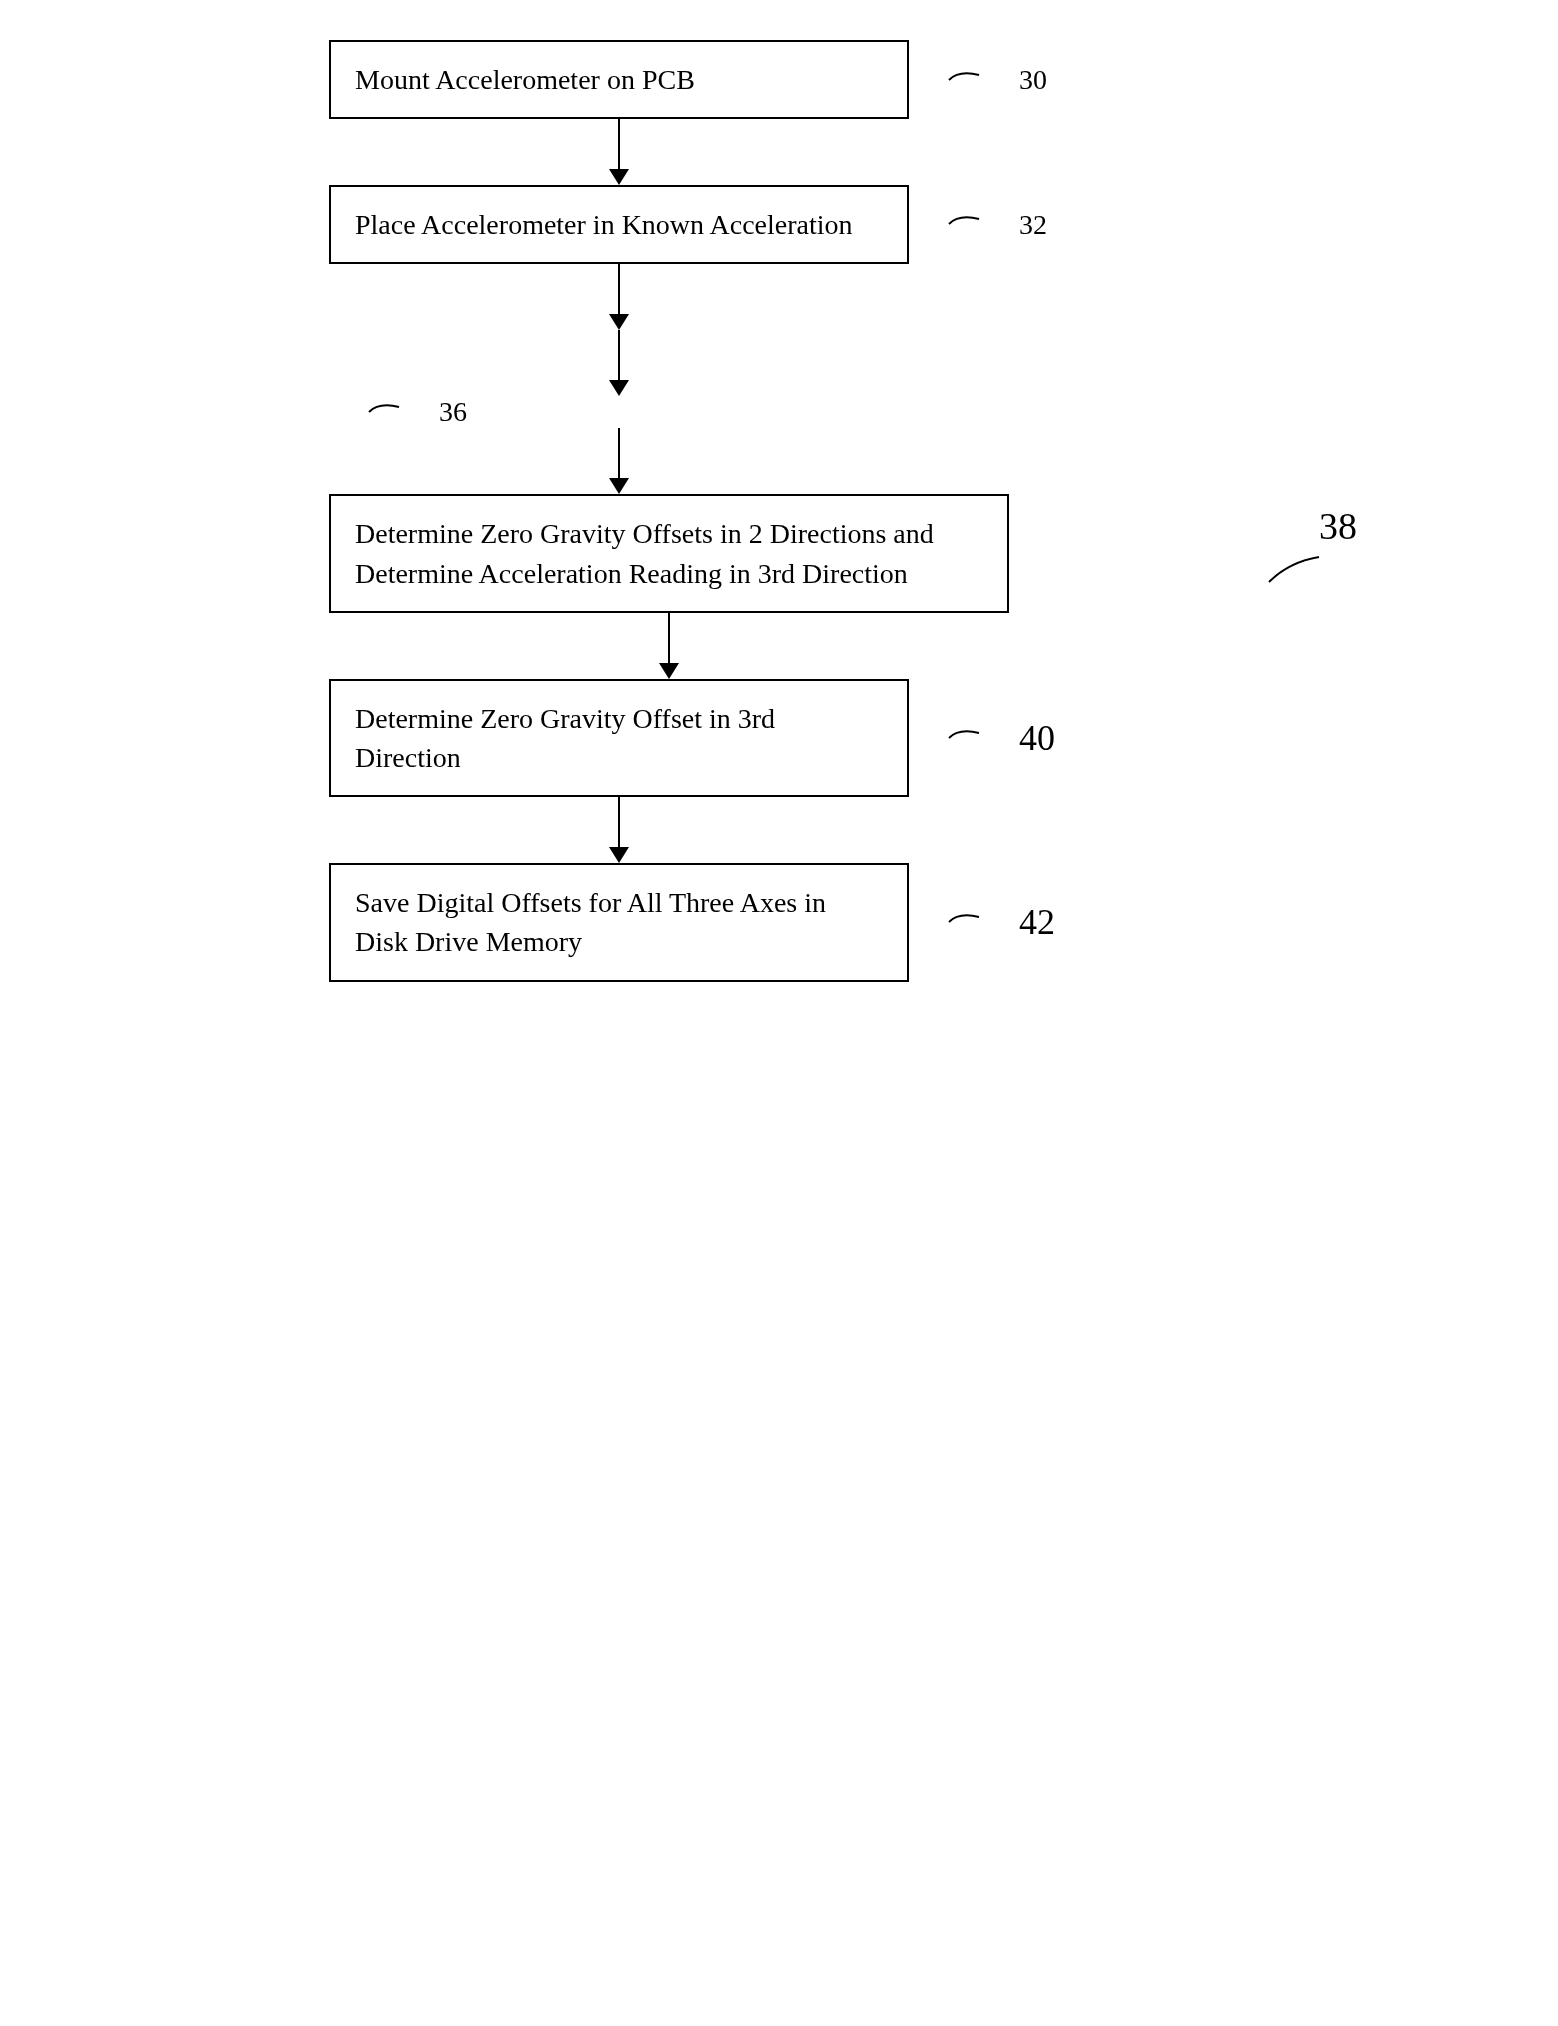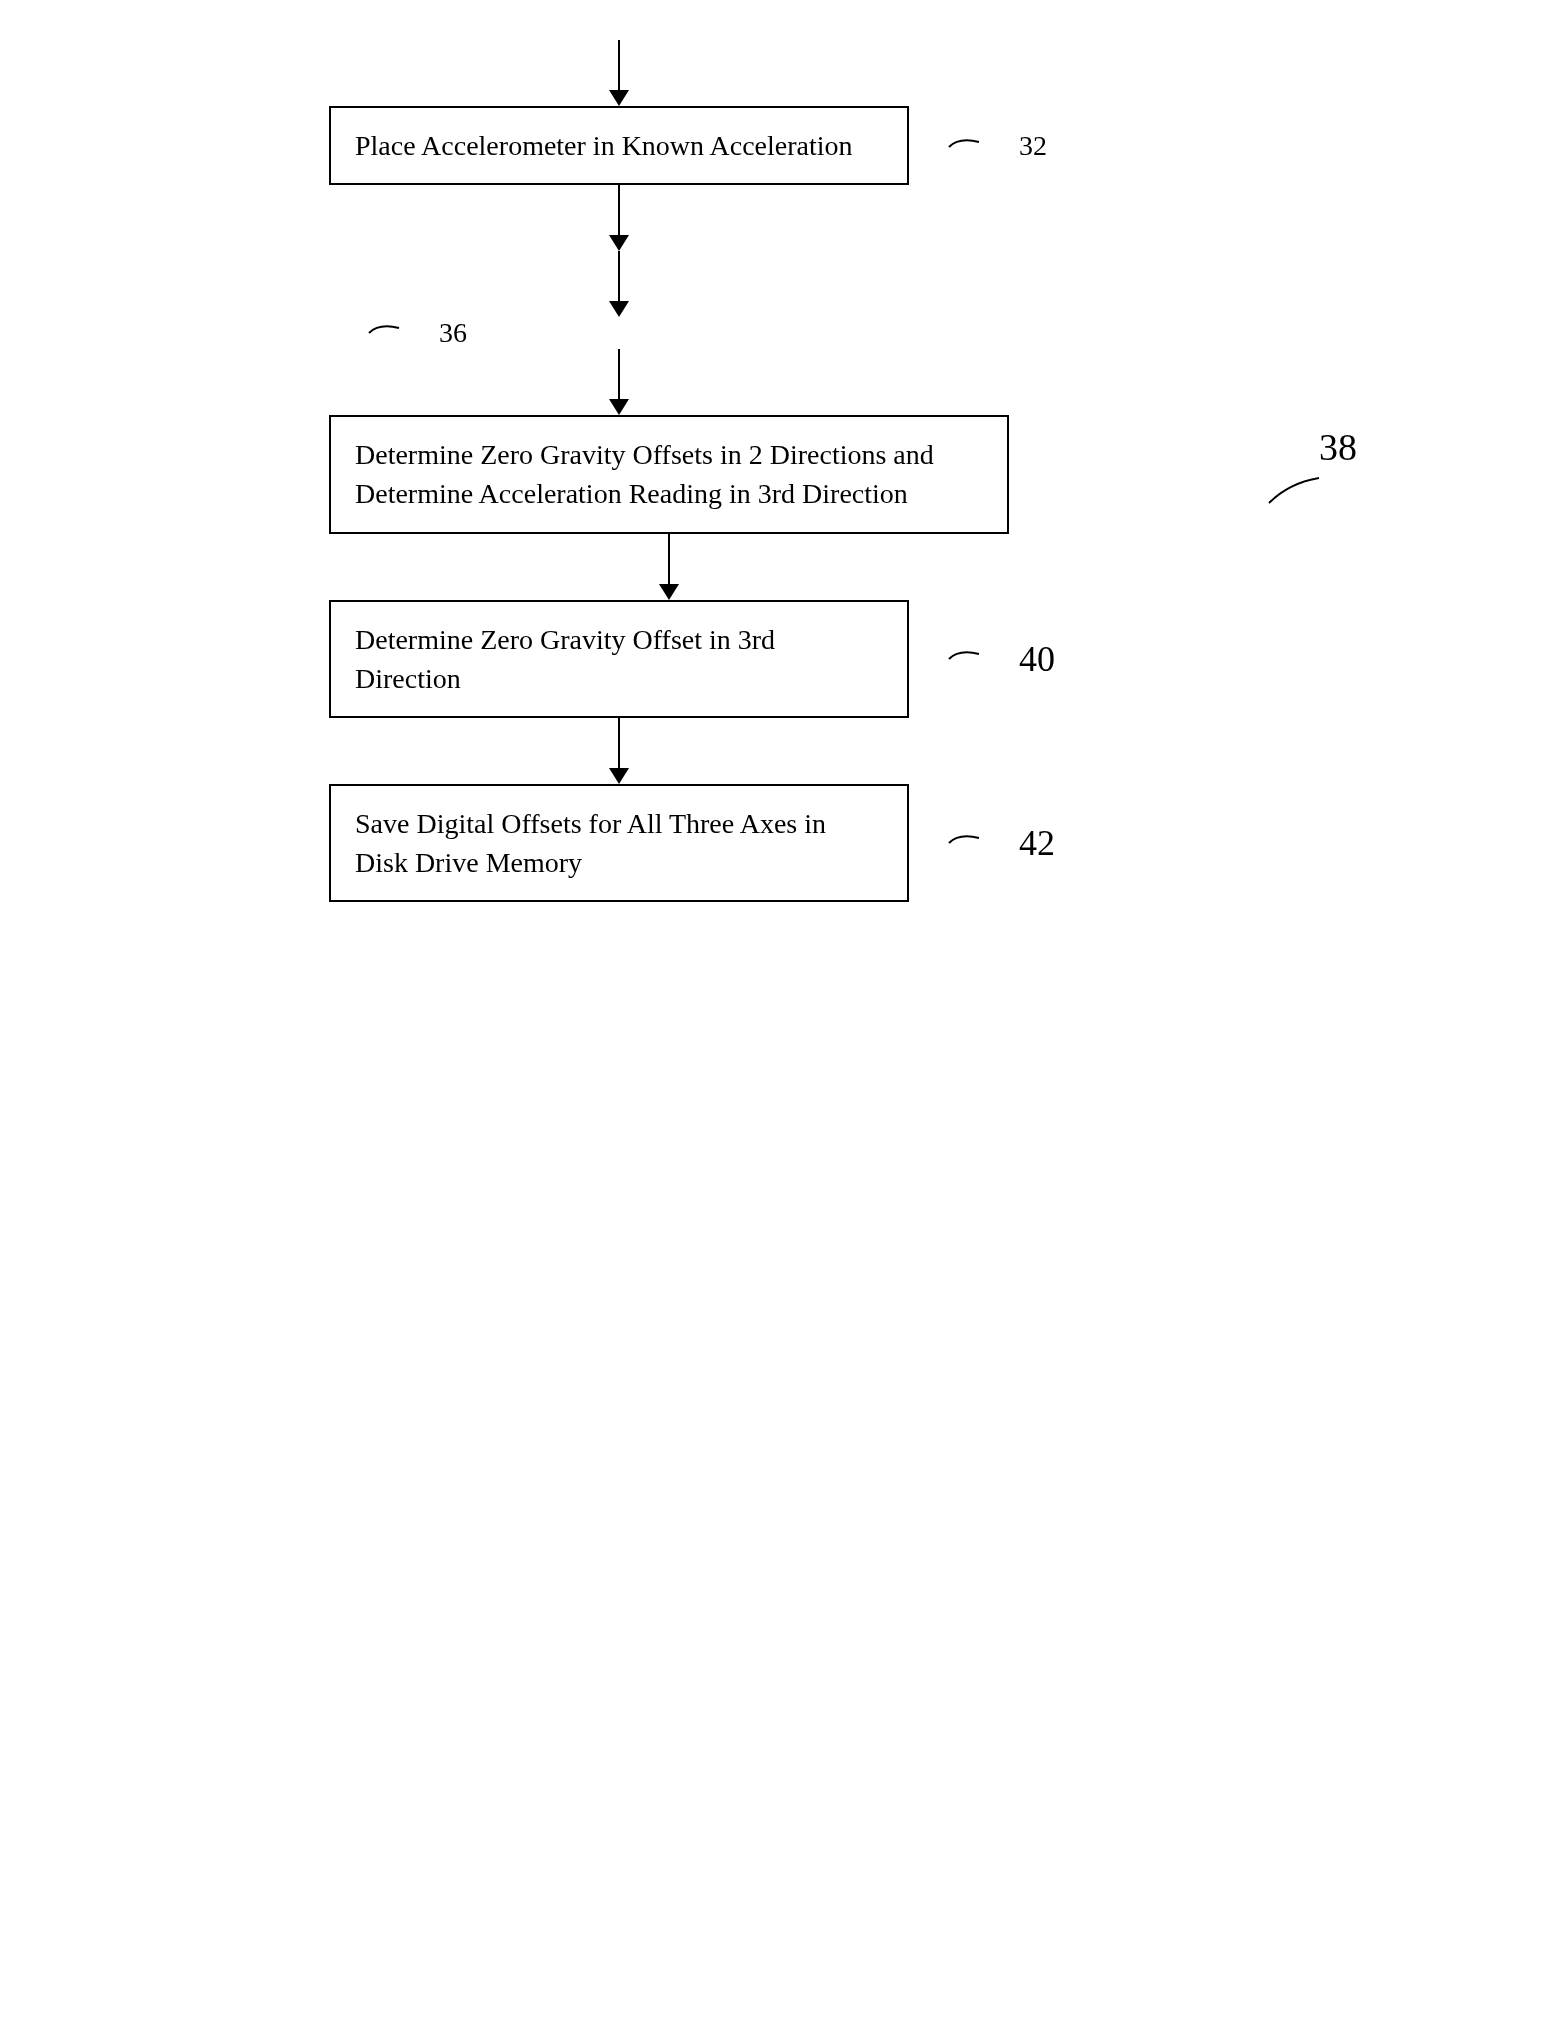--- a/index.html
+++ b/index.html
@@ -77,31 +77,42 @@
     sub {
       font-size: 0.65em;
     }
   </style>
 </head>
 <body>
 
 <div class="diagram-container">
   <div class="flowchart">
 
+    <div class="step-row" style="margin-top: 0;">
+      <div class="box">
+        <span>Mount Accelerometer on PCB</span>
+      </div>
+      <div style="position: relative; margin-left: 30px; display: flex; align-items: center;">
+        <svg width="80" height="30">
+          <path d="M 10 15 Q 20 5 40 10" stroke="#000" stroke-width="2" fill="none"></path>
+        </svg>
+        <span style="font-size: 28px; font-family: 'Times New Roman', serif;">30</span>
+      </div>
+    </div>
 
     <div class="connector">
       <div class="connector-line" style="height: 50px;"></div>
       <div class="connector-arrow"></div>
     </div>
 
     <div class="step-row">
       <div class="box">
         <span>Place Accelerometer in Known Acceleration</span>
       </div>
-      <div style="position: relative; margin-left: 30px; display: flex; align-items: flex-end;">
+      <div style="position: relative; margin-left: 30px; display: flex; align-items: flex-start;">
         <svg width="80" height="30">
           <path d="M 10 15 Q 20 5 40 10" stroke="#000" stroke-width="2" fill="none"></path>
         </svg>
         <span style="font-size: 28px; font-family: 'Times New Roman', serif;">32</span>
       </div>
     </div>
 
     <div class="connector">
       <div class="connector-line" style="height: 50px;"></div>
       <div class="connector-arrow"></div>

